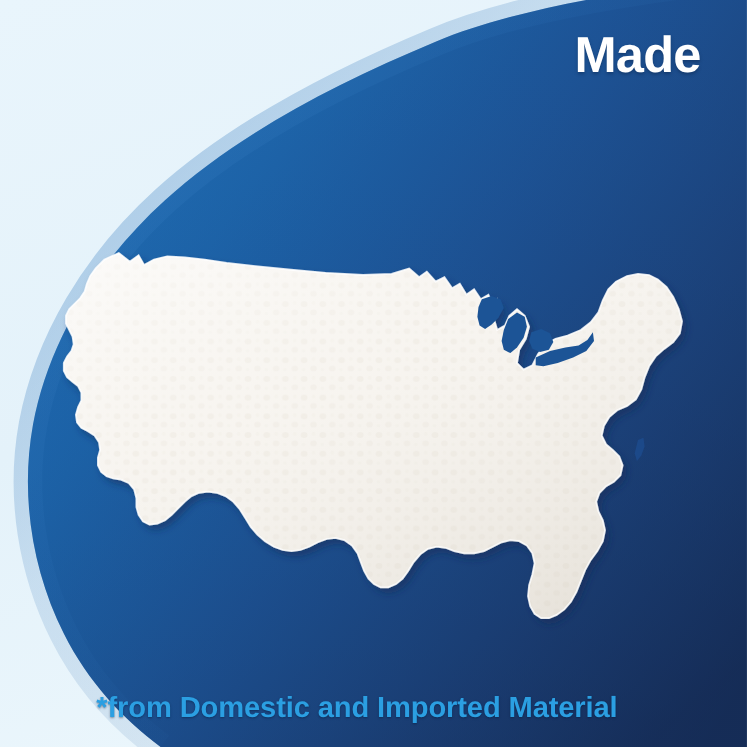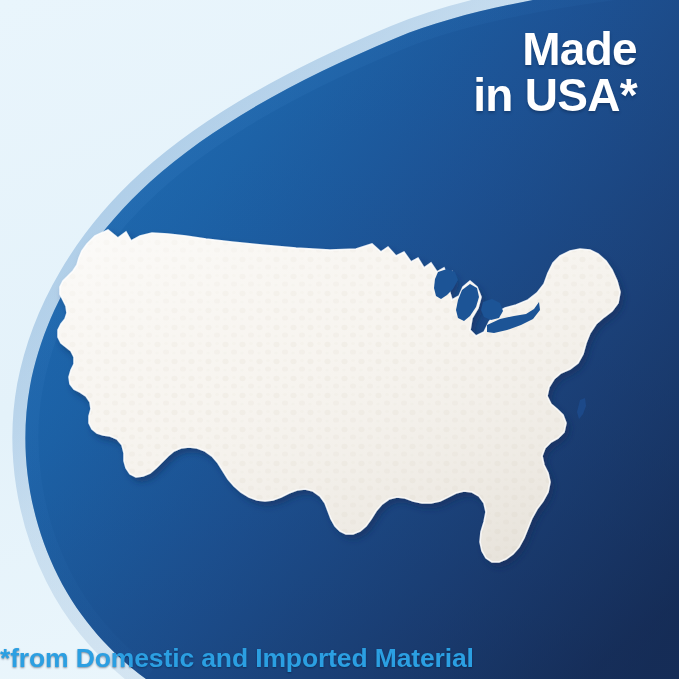--- a/index.html
+++ b/index.html
@@ -40,22 +40,22 @@
     font-family: "Liberation Sans", sans-serif;
     text-shadow: 0 2px 3px rgba(8,28,60,0.38);
     white-space: nowrap;
   }
   .headline .l1 { display: block; }
   .headline .l2 { display: block; margin-top: 4px; }
   .footnote {
     position: absolute;
     left: 0;
     right: 30px;
-    bottom: 5px;
-    text-align: left;
+    bottom: 20px;
+    text-align: center;
     color: #2b9fe2;
     font-weight: 700;
     font-size: 26.5px;
     letter-spacing: -0.005em;
     font-family: "Liberation Sans", sans-serif;
     text-shadow: 0 1px 2px rgba(5,22,50,0.45);
     white-space: nowrap;
   }
   svg { display: block; }
 </style>
@@ -222,18 +222,17 @@
       </g>
 
       <g>
         <path d="M580,400 L585,398 L586,406 L583,414 L579,419 L577,412 Z" fill="#1d4a8c" opacity="0.9"></path>
       </g>
     </svg>
   </div>
 
   <div class="headline">
     <span class="l1">Made</span>
-    <span class="l2">in USA*</span>
   </div>
 
   <div class="footnote">*from Domestic and Imported Material</div>
 
 </div>
 
 </body></html>

